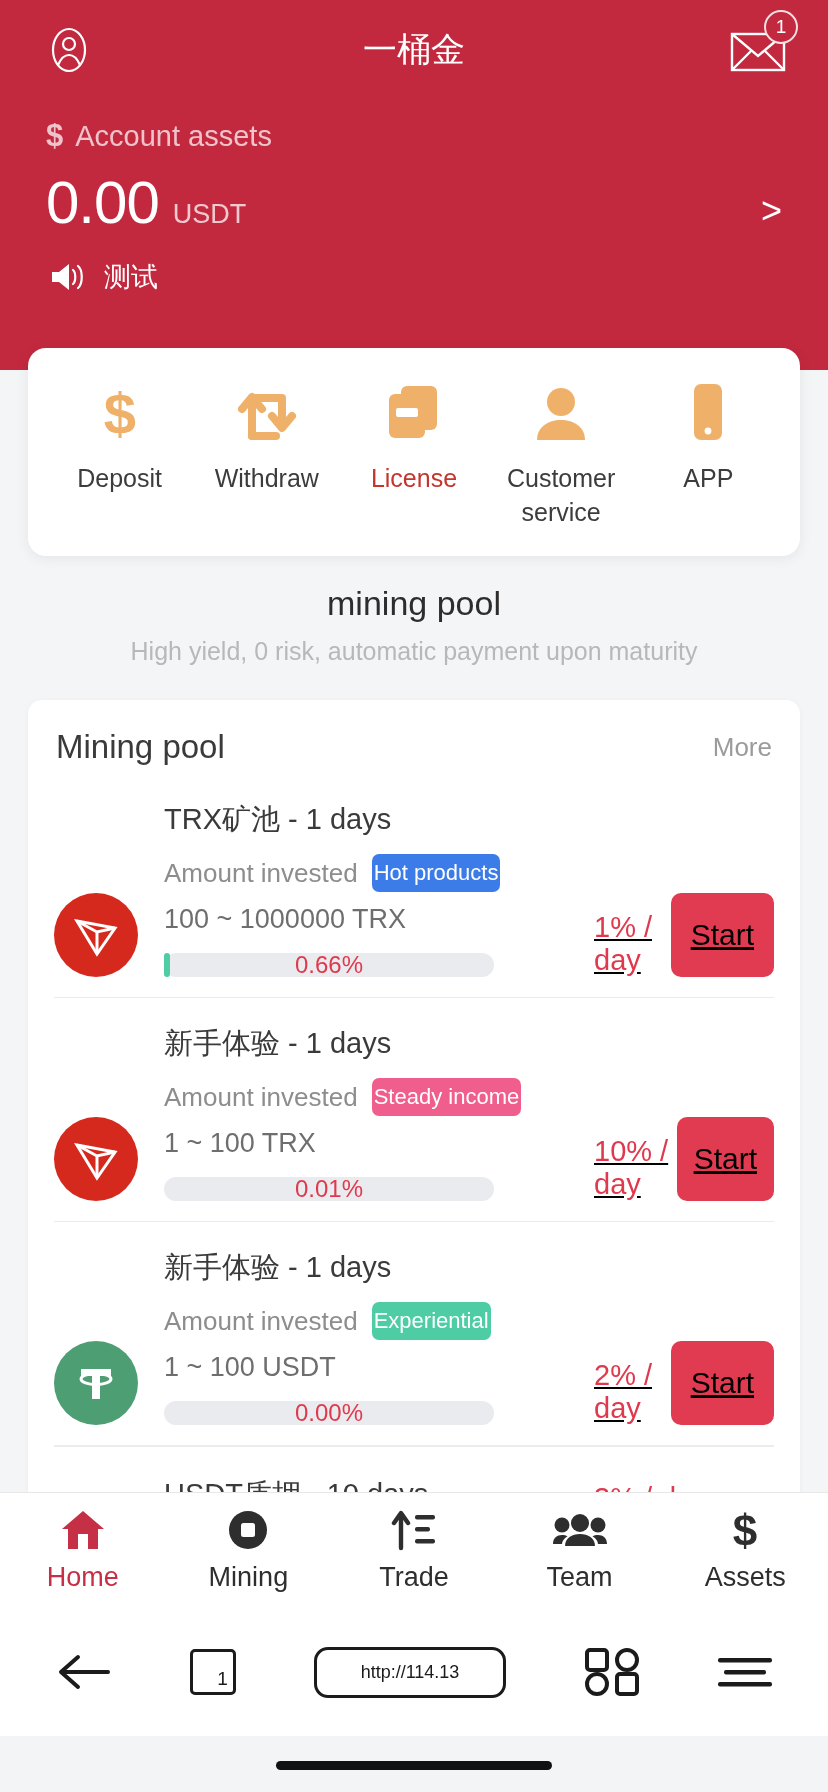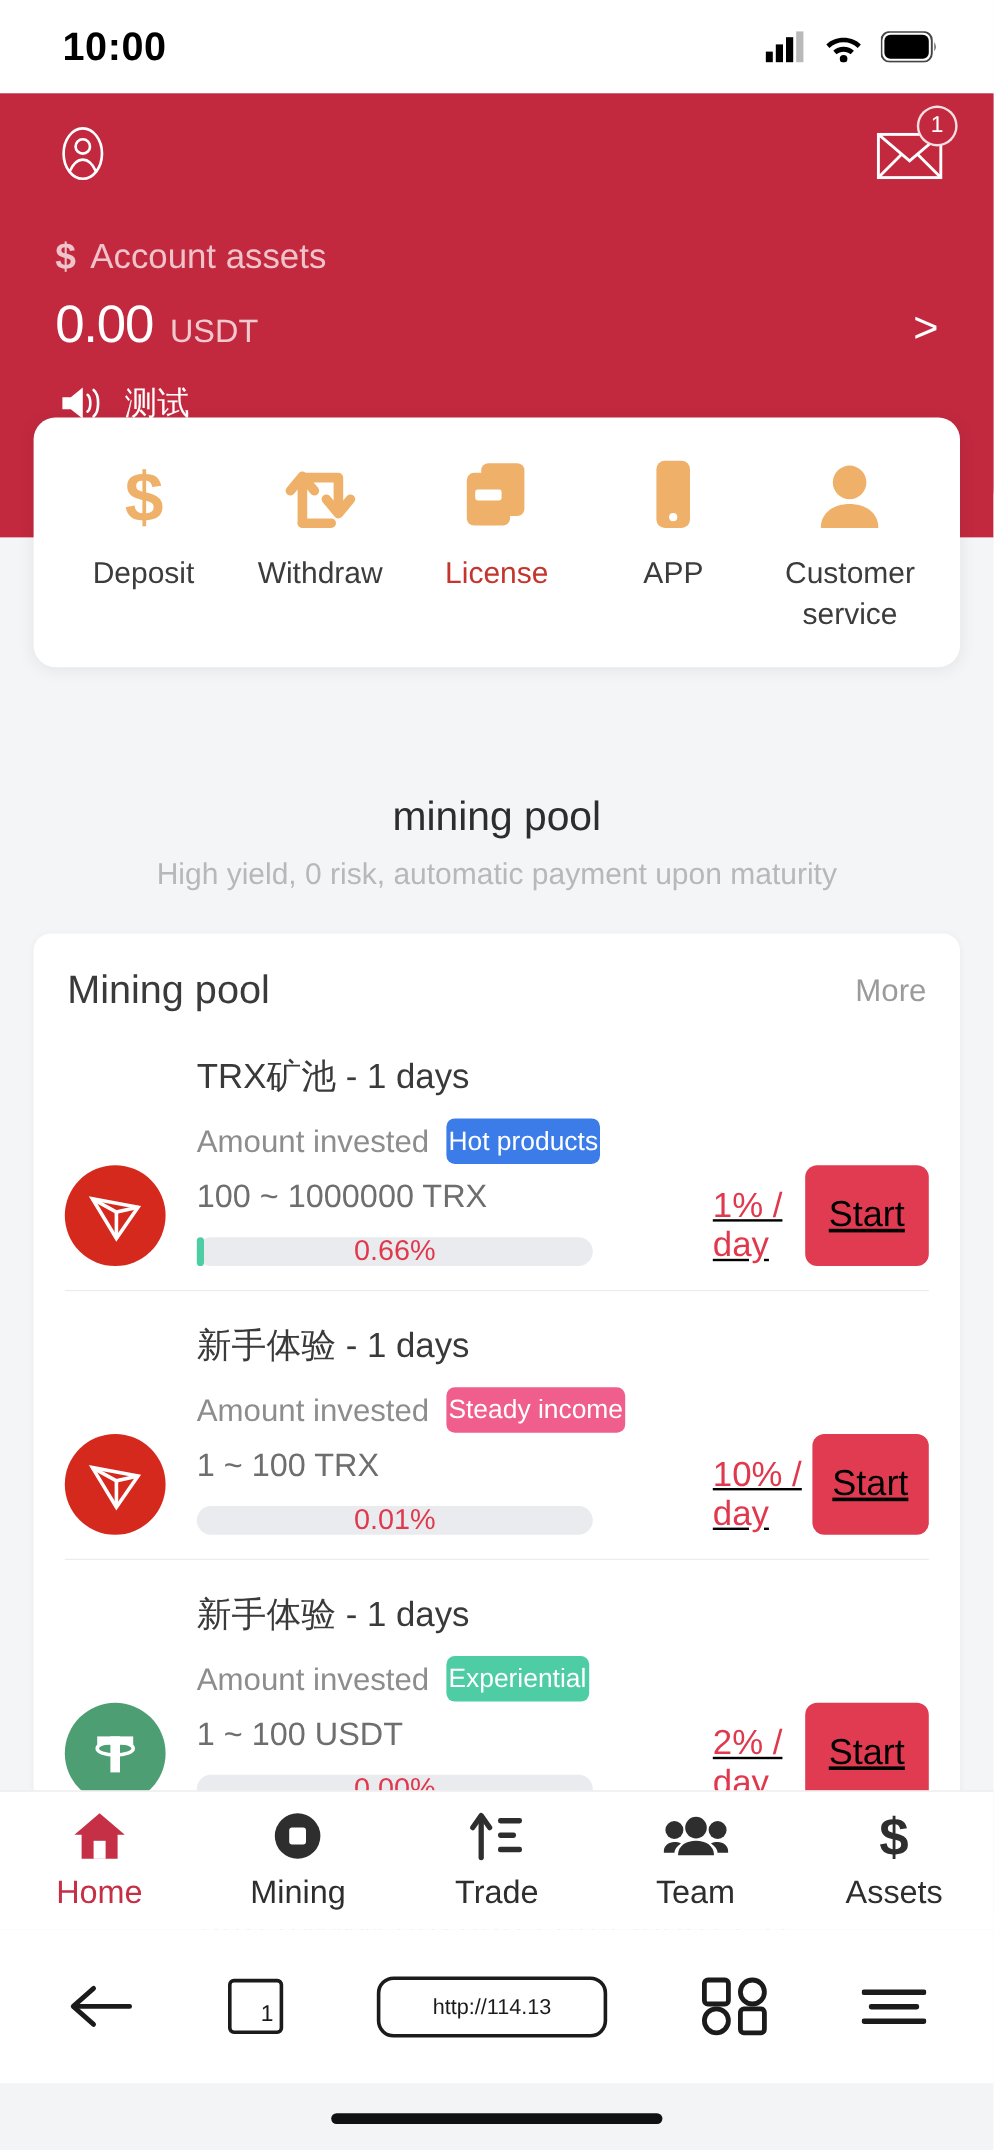--- a/index.html
+++ b/index.html
@@ -52,21 +52,21 @@
     font-size: 19px; display: flex; align-items: center; justify-content: center;
   }
 
   .assets-row { display: flex; align-items: center; padding: 18px 46px 0 46px; gap: 12px; }
   .assets-label { font-size: 29px; color: rgba(255,255,255,.72); }
   .dollar-ic { color: rgba(255,255,255,.72); font-size: 31px; font-weight: 700; }
 
   .balance-row {
     display: flex; align-items: baseline; padding: 14px 46px 0 46px;
   }
-  .balance-amt { font-size: 44px; color: #fff; font-weight: 300; letter-spacing: -1px; }
+  .balance-amt { font-size: 60px; color: #fff; font-weight: 300; letter-spacing: -1px; }
   .balance-cur { font-size: 27px; color: rgba(255,255,255,.75); margin-left: 14px; }
   .balance-chev {
     margin-left: auto; font-size: 36px; color: #fff; font-weight: 300;
   }
 
   .notice-row { display: flex; align-items: center; gap: 16px; padding: 22px 46px 0 50px; }
   .notice-text { font-size: 27px; color: #fff; }
 
   
   .quick-card {
@@ -194,54 +194,34 @@
     position: absolute; left: 0; right: 0; bottom: 170px;
     text-align: center; font-size: 31px; color: rgba(150,150,150,.45);
     z-index: 19; pointer-events: none; letter-spacing: 1px;
   }
 </style>
 </head>
 <body>
 
 <div class="phone">
 
-  <div class="statusbar">
-    <div class="sb-time">10:00</div>
-    <div class="sb-right">
-      <svg width="34" height="26" viewBox="0 0 34 26">
-        <rect x="0" y="17" width="6" height="9" fill="#000"></rect>
-        <rect x="8.5" y="11" width="6" height="15" fill="#000"></rect>
-        <rect x="17" y="5" width="6" height="21" fill="#000"></rect>
-        <rect x="25.5" y="0" width="6" height="26" fill="#b9b9b9"></rect>
-      </svg>
-      <svg width="34" height="26" viewBox="0 0 34 26">
-        <path d="M17 5.5c5.6 0 10.7 2.1 14.4 5.5l-2.6 2.9C25.6 11 21.5 9.3 17 9.3S8.4 11 5.2 13.9L2.6 11C6.3 7.6 11.4 5.5 17 5.5z" fill="#000"></path>
-        <path d="M17 13c3.3 0 6.3 1.3 8.6 3.3l-2.7 3C21.3 18 19.2 17.2 17 17.2s-4.3.8-5.9 2.1l-2.7-3C10.7 14.3 13.7 13 17 13z" fill="#000"></path>
-        <circle cx="17" cy="23" r="3.2" fill="#000"></circle>
-      </svg>
-      <svg width="48" height="26" viewBox="0 0 48 26">
-        <rect x="0.5" y="0.5" width="42" height="25" rx="7" fill="none" stroke="#444" stroke-width="1.6"></rect>
-        <rect x="3" y="3" width="37" height="20" rx="5" fill="#000"></rect>
-        <path d="M44.5 9 q3 4 0 8 z" fill="#777"></path>
-      </svg>
-    </div>
-  </div>
 
   <div class="header">
     <div class="header-bg-round"></div>
     <div class="header-inner">
 
       <div class="topbar">
         <div class="avatar-ic">
           <svg width="46" height="46" viewBox="0 0 46 46">
             <ellipse cx="23" cy="23" rx="16" ry="21" fill="none" stroke="#fff" stroke-width="2.2"></ellipse>
             <circle cx="23" cy="17" r="6" fill="none" stroke="#fff" stroke-width="2.2"></circle>
             <path d="M12 38c3-7 7-10 11-10s8 3 11 10" fill="none" stroke="#fff" stroke-width="2.2"></path>
           </svg>
         </div>
+        <div class="app-title">一桶金</div>
         <div class="mail-wrap">
           <svg width="56" height="48" viewBox="0 0 56 48">
             <rect x="2" y="8" width="52" height="36" fill="none" stroke="#fff" stroke-width="2.4"></rect>
             <path d="M2 8 L28 30 L54 8" fill="none" stroke="#fff" stroke-width="2.4"></path>
             <path d="M2 44 L21 25 M54 44 L35 25" fill="none" stroke="#fff" stroke-width="2.4"></path>
           </svg>
           <div class="mail-badge">1</div>
         </div>
       </div>
 
@@ -298,36 +278,36 @@
           <rect x="16" y="4" width="36" height="44" rx="6" fill="#efb169"></rect>
           <rect x="4" y="12" width="36" height="44" rx="6" fill="#efb169"></rect>
           <rect x="11" y="26" width="22" height="9" rx="2" fill="#fff"></rect>
         </svg>
       </div>
       <div class="qa-label accent">License</div>
     </div>
 
     <div class="qa">
       <div class="qa-icon">
+        <svg width="56" height="62" viewBox="0 0 56 62">
+          <circle cx="28" cy="20" r="14" fill="#efb169"></circle>
+          <path d="M4 58c0-13 11-20 24-20s24 7 24 20z" fill="#efb169"></path>
+        </svg>
+      </div>
+      <div class="qa-label">Customer service</div>
+    </div>
+
+    <div class="qa">
+      <div class="qa-icon">
         <svg width="40" height="62" viewBox="0 0 40 62">
           <rect x="6" y="2" width="28" height="56" rx="7" fill="#efb169"></rect>
           <circle cx="20" cy="49" r="3.4" fill="#fff"></circle>
         </svg>
       </div>
       <div class="qa-label">APP</div>
-    </div>
-
-    <div class="qa">
-      <div class="qa-icon">
-        <svg width="56" height="62" viewBox="0 0 56 62">
-          <circle cx="28" cy="20" r="14" fill="#efb169"></circle>
-          <path d="M4 58c0-13 11-20 24-20s24 7 24 20z" fill="#efb169"></path>
-        </svg>
-      </div>
-      <div class="qa-label">Customer service</div>
     </div>
 
   </div>
 
   <div class="scroll-area">
 
     <div class="mp-title">mining pool</div>
     <div class="mp-sub">High yield, 0 risk, automatic payment upon maturity</div>
 
     <div class="mp-card">

